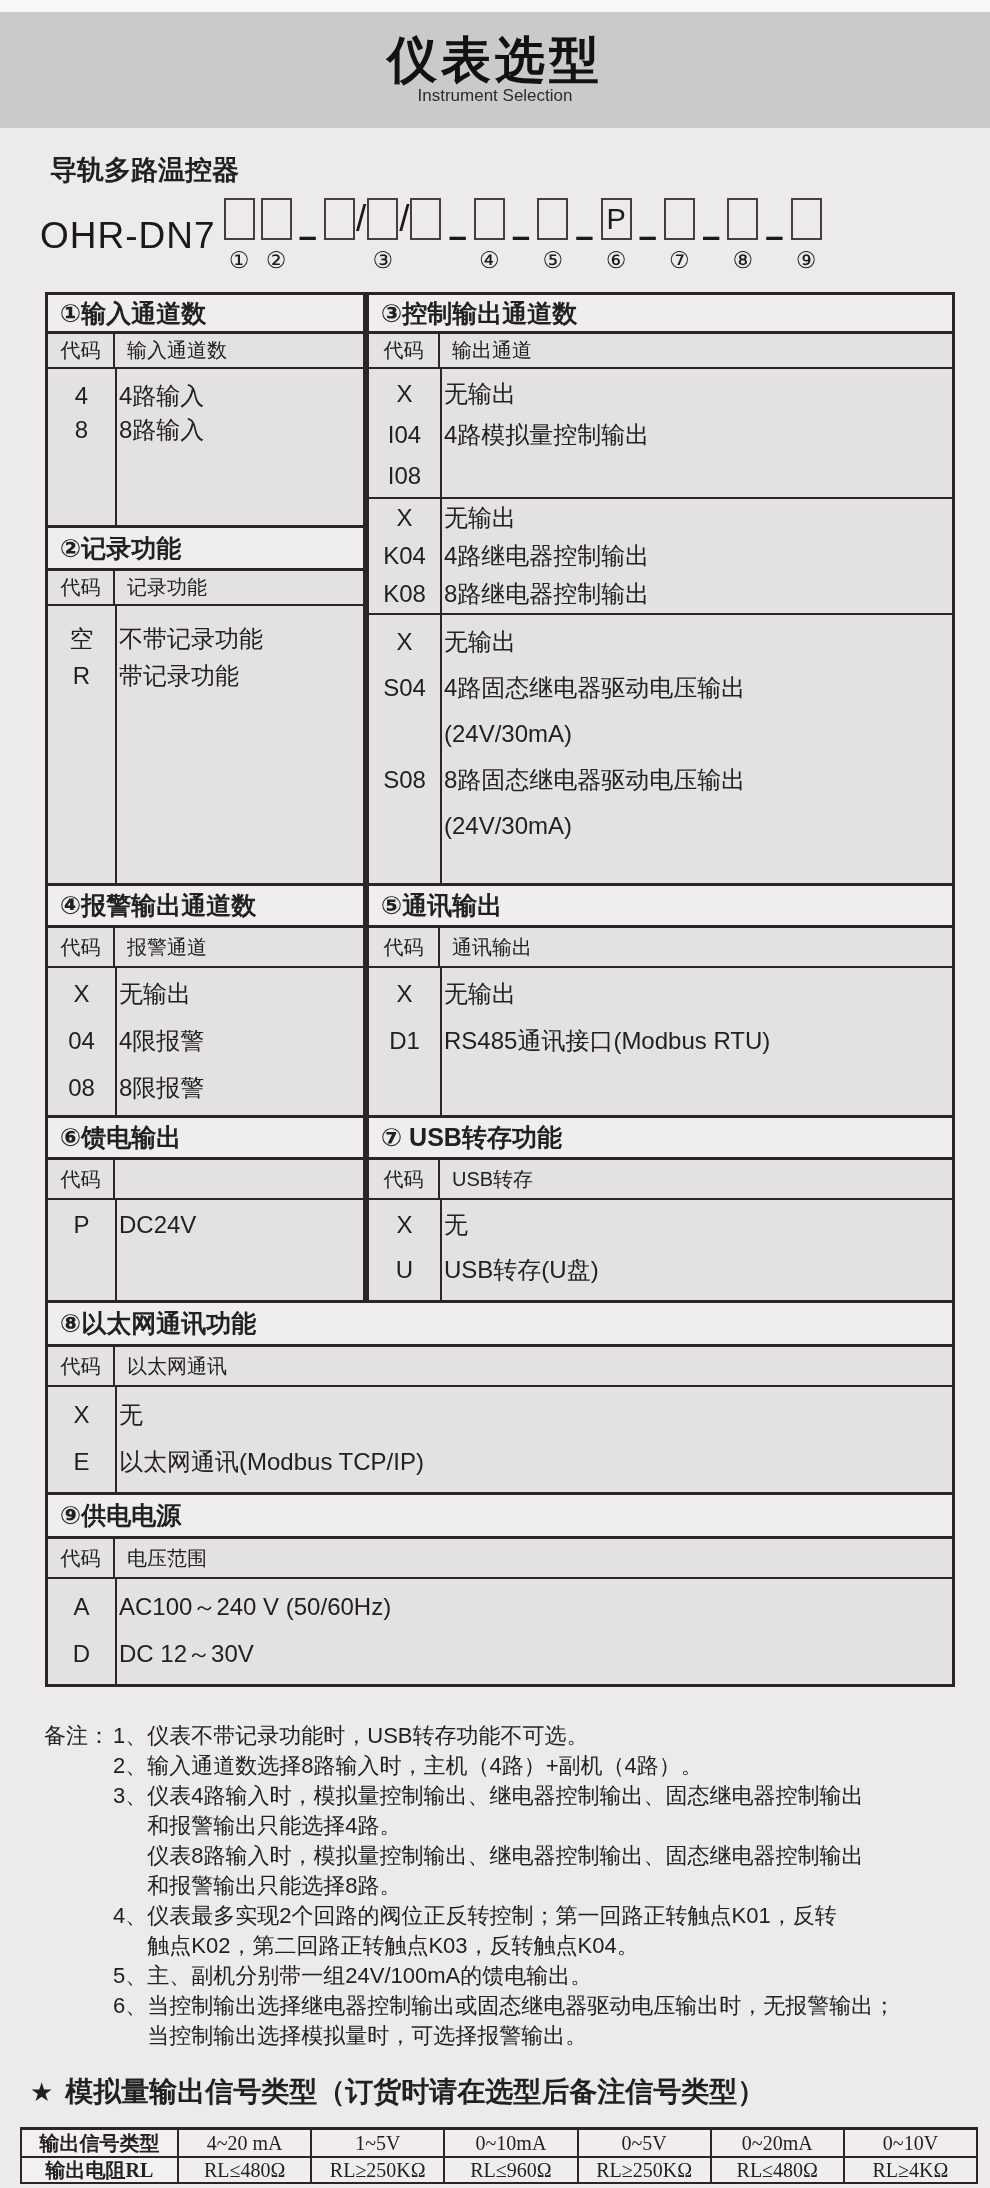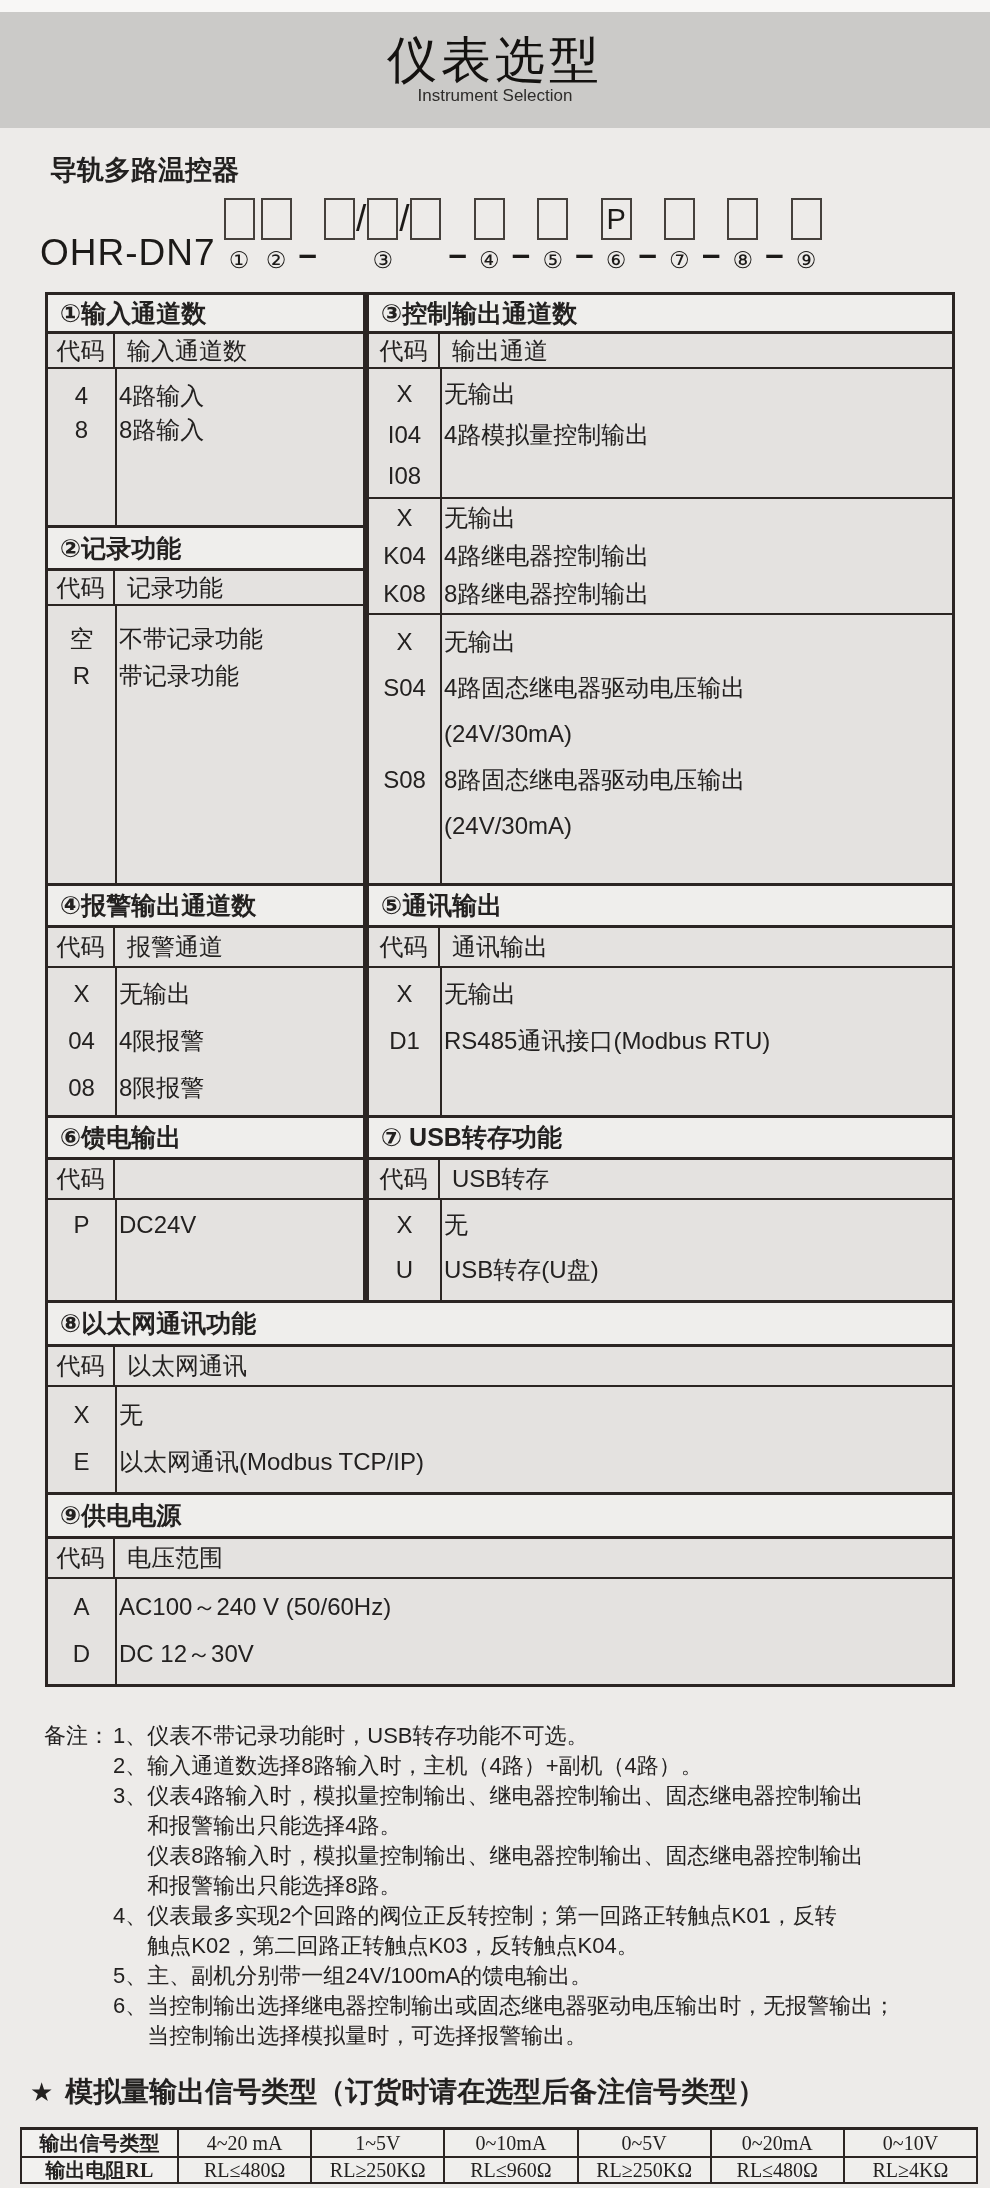--- a/index.html
+++ b/index.html
@@ -10,25 +10,25 @@
     --txt:#232120;
   }
   *{box-sizing:border-box;margin:0;padding:0}
   html,body{width:990px}
   body{
     height:2188px;background:var(--pagebg);color:var(--txt);
     font-family:"Liberation Sans","DejaVu Sans",sans-serif;overflow:hidden;
   }
   .topstrip{height:12px;background:#f8f7f6}
   .titleband{height:116px;background:#cbcac8;display:flex;flex-direction:column;align-items:center;justify-content:center}
-  .title{font-size:50px;font-weight:400;letter-spacing:4px;color:#141210;line-height:1.05}
+  .title{font-size:50px;font-weight:700;letter-spacing:4px;color:#141210;line-height:1.05}
   .subtitle{font-size:17px;color:#2e2c2a}
   .productname{margin:24px 0 0 50px;font-size:27px;font-weight:600}
   
-  .modelwrap{margin:10px 0 0 40px;display:flex;align-items:flex-end}
+  .modelwrap{margin:10px 0 0 40px;display:flex;align-items:center}
   .mprefix{font-size:37px;line-height:42px;letter-spacing:1px;margin-right:5px;font-weight:500;color:#1c1a18}
   .slot{display:flex;flex-direction:column;align-items:center}
   .boxrow{display:flex;align-items:center}
   .mbox{width:31px;height:42px;border:2px solid #45403c;margin:0 3px;background:transparent}
   .mbox.filled{display:flex;align-items:center;justify-content:center;font-size:29px;color:#1c1a18}
   .mdash{font-size:33px;line-height:40px;margin:0 4px;font-weight:700;color:#1c1a18}
   .mslash{font-size:37px;line-height:42px;margin:0 -2px;color:#1c1a18}
   .mlabel{margin-top:7px;font-size:23px;color:#1c1a18}
   
   .maintable{margin:18px 0 0 45px;width:910px}
@@ -41,21 +41,21 @@
   .rowA{height:594px}
   .rowB{height:235px}
   .rowC{height:188px}
   .rowD{height:195px}
   .rowE{height:195px}
   .band{background:var(--band);border-bottom:3px solid var(--bd);display:flex;align-items:center;
         padding-left:12px;font-size:25px;font-weight:600;flex:0 0 auto;height:39px}
   .band.mid{border-top:3px solid var(--bd);height:46px}
   .band.hB{height:42px}
   .band.hD{height:44px}
-  .thead{display:flex;border-bottom:2px solid var(--bd);flex:0 0 auto;font-size:24px;height:35px}
+  .thead{display:flex;border-bottom:2px solid var(--bd);flex:0 0 auto;font-size:20px;height:35px}
   .thead.hB{height:40px}
   .hcode{width:67px;border-right:2px solid var(--bd);display:flex;align-items:center;justify-content:center}
   .hdesc{flex:1;display:flex;align-items:center;padding-left:12px}
   .tdata{position:relative;flex:1 1 auto;font-size:24px}
   .tdata::before{content:"";position:absolute;left:67px;top:0;bottom:0;width:2px;background:var(--bd)}
   .rt .hcode{width:71px}
   .rt .tdata::before{left:71px}
   .rt .dcode{width:71px}
   .drow{display:flex}
   .dcode{width:67px;text-align:center;flex:0 0 auto}

